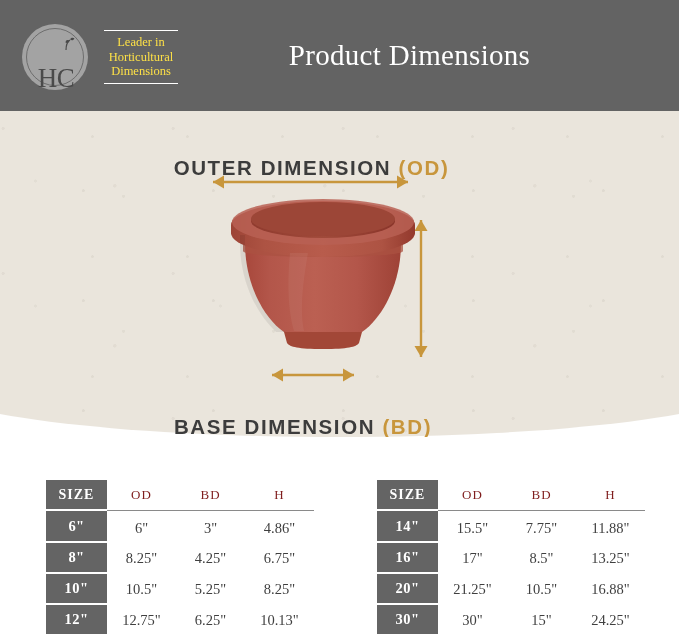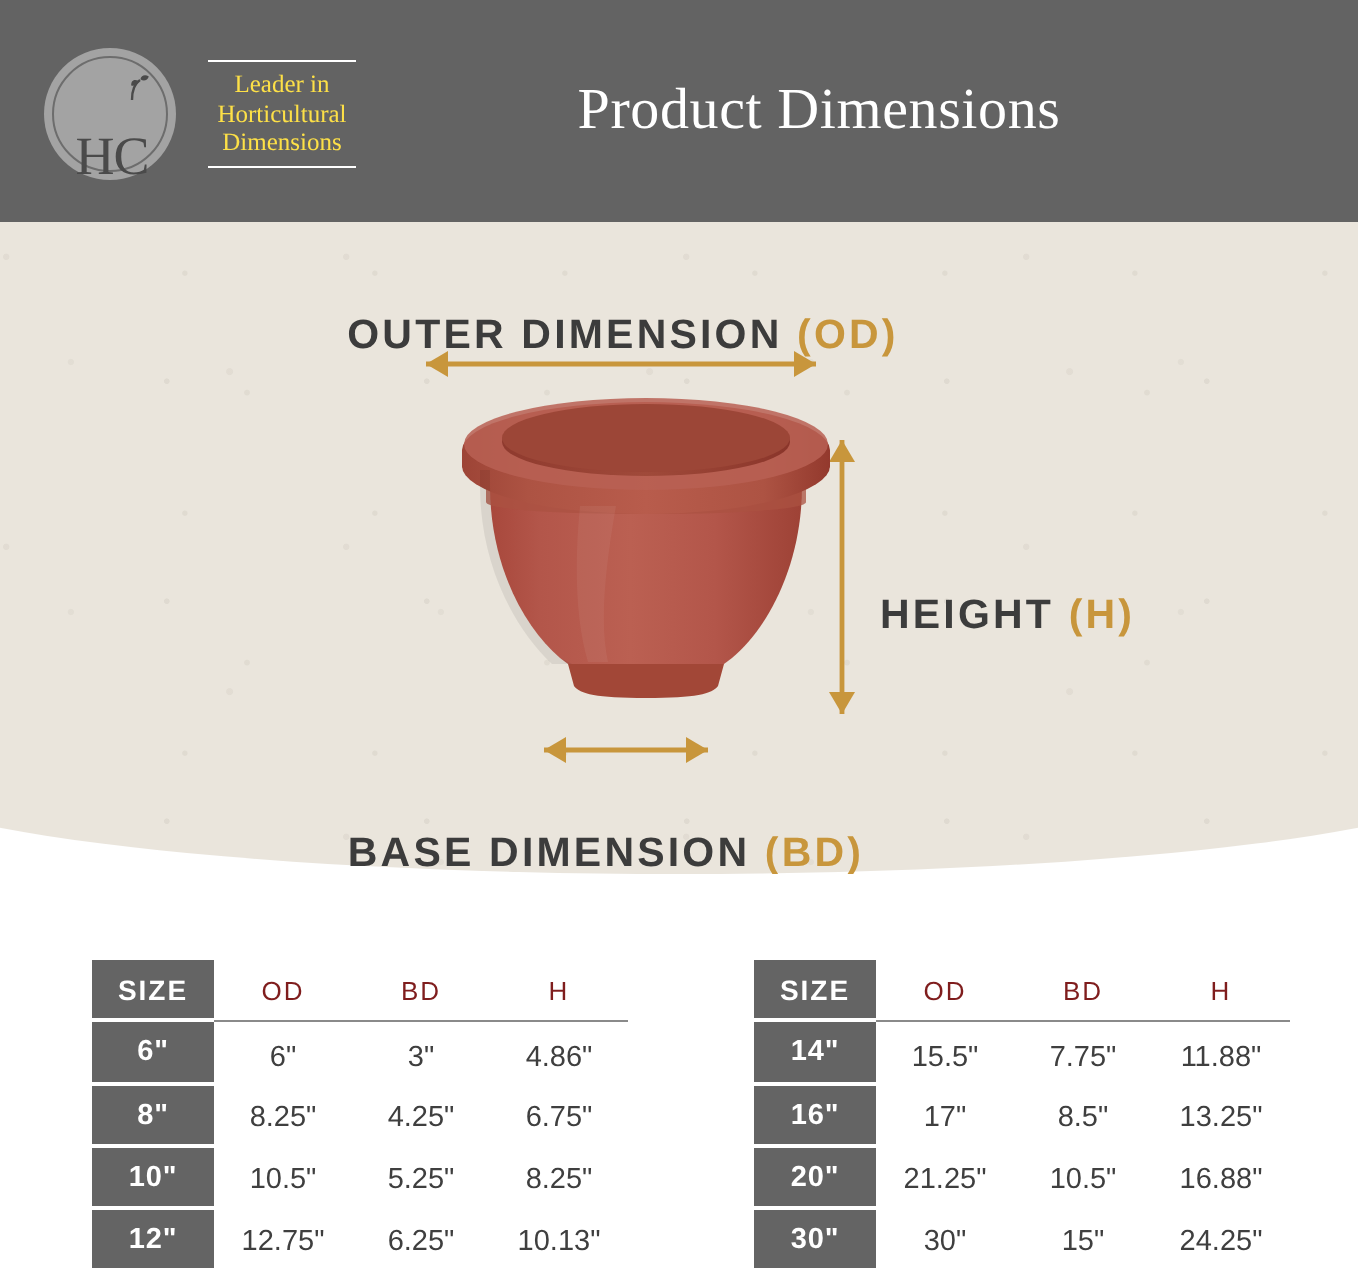--- a/index.html
+++ b/index.html
@@ -161,20 +161,21 @@
   table.left-table  { left: 46px; top: 0; width: 268px; }
   table.right-table { left: 377px; top: 0; width: 268px; }
 
   .dim-table th, .dim-table td {
     font-size: 14.5px;
     text-align: center;
     color: #3f3f3f;
     height: 29px;
     padding: 0;
     font-weight: normal;
+    font-family: Liberation Serif, serif;
   }
   .dim-table th.size-head, .dim-table td.size-cell {
     background: #646464;
     color: #ffffff;
     font-weight: bold;
     width: 61px;
     border-bottom: 2px solid #ffffff;
     letter-spacing: 0.4px;
   }
   .dim-table th.size-head { font-size: 14px; letter-spacing: 1px; }
@@ -223,24 +224,20 @@
     <span class="abbr">(OD)</span>
   </div>
   <span class="arrow-svg od-arrow">
     <svg width="215" height="18" viewBox="0 0 215 18">
       <line x1="10" y1="9" x2="205" y2="9" stroke="#c8963c" stroke-width="2.4"></line>
       <path d="M10 9 L21 2.5 L21 15.5 Z" fill="#c8963c"></path>
       <path d="M205 9 L194 2.5 L194 15.5 Z" fill="#c8963c"></path>
     </svg>
   </span>
 
-  <div class="dim-label h-label">
-    <span>HEIGHT</span>
-    <span class="abbr">(H)</span>
-  </div>
   <span class="arrow-svg h-arrow">
     <svg width="18" height="155" viewBox="0 0 18 155">
       <line x1="9" y1="9" x2="9" y2="146" stroke="#c8963c" stroke-width="2.4"></line>
       <path d="M9 9 L2.5 20 L15.5 20 Z" fill="#c8963c"></path>
       <path d="M9 146 L2.5 135 L15.5 135 Z" fill="#c8963c"></path>
     </svg>
   </span>
 
   <span class="arrow-svg bd-arrow">
     <svg width="100" height="18" viewBox="0 0 100 18">

